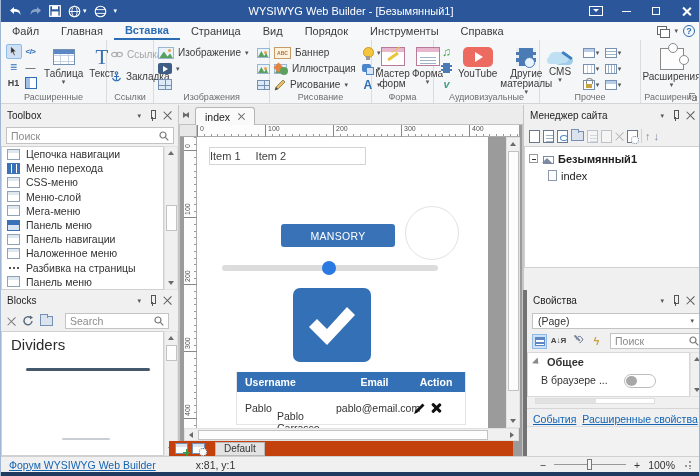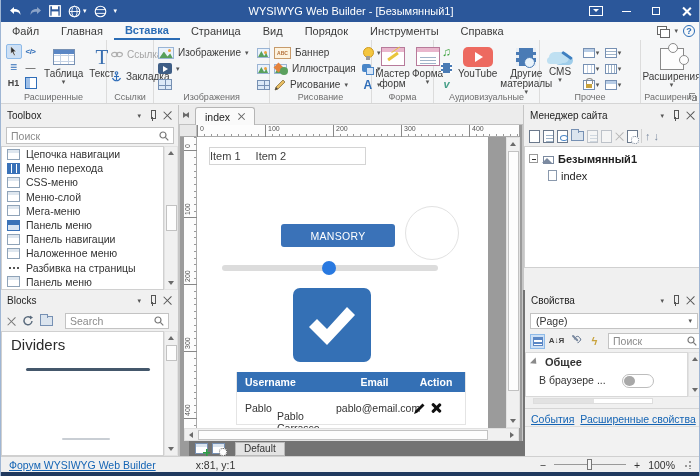--- a/index.html
+++ b/index.html
@@ -204,21 +204,21 @@
   .col1 { width:40px; padding-left:8px; } .col2 { width:59px;margin-top:28px; } .col3 { width:77px; } .col4 { width:46px; }
   .w-thead .col3, .w-thead .col4 { text-align:center; }
   .w-trow .col3 { white-space:nowrap; }
   .actioncell { display:flex; align-items:center; gap:5px; }
   .xmark { position:relative; width:10px; height:10px; }
   .xmark::before,.xmark::after { content:""; position:absolute; left:4px; top:-1px; width:2.6px; height:12px; background:#111; border-radius:1px; }
   .xmark::before { transform:rotate(45deg);} .xmark::after { transform:rotate(-45deg);}
 
   .scroll-h { position:absolute; left:183px; top:428px; width:335px; height:13px; background:#f0f0f0; border:1px solid #e0e0e0; }
   .hthumb { position:absolute; top:1px; height:10px; background:#fdfdfd; border:1px solid #c2c2c2; }
-  .bp-bar { position:absolute; left:188px; top:441px; width:344px; height:15px; background:#737373; display:flex; align-items:center; gap:4px; padding-left:6px; }
+  .bp-bar { position:absolute; left:168px; top:441px; width:344px; height:15px; background:#c2410c; display:flex; align-items:center; gap:4px; padding-left:6px; }
   .bpicon { position:relative; width:13px; height:11px; border:1px solid #7690b3; background:linear-gradient(#dbe4ee 0 3px,#fff 3px); }
   .bpicon.plus::after { content:""; position:absolute; right:-3px; bottom:-3px; width:7px; height:7px;
      background:linear-gradient(#2f9e44,#2f9e44) 3px 0/1.6px 7px no-repeat, linear-gradient(#2f9e44,#2f9e44) 0 2.7px/7px 1.6px no-repeat; }
   .bpicon.gear::after { content:""; position:absolute; right:-3px; bottom:-3px; width:6px; height:6px; border-radius:50%; border:1.6px dotted #555; background:#fff; }
   .bp-default { height:14px; background:#e3e3e3; border:1px solid #b9b9b9; font-size:10px; color:#333; display:flex; align-items:center; padding:0 8px; margin-left:6px; }
 
   
   .statusbar { position:absolute; left:0; top:456px; width:700px; height:16px; background:#f0f0f0; border-top:1px solid #d0d0d0; display:flex; align-items:center; font-size:10.5px; color:#333; }
   .zoomctl { position:absolute; right:10px; display:flex; align-items:center; gap:8px; }
   .zslider { position:relative; width:72px; height:11px; }
@@ -731,21 +731,21 @@
         <span style="font-weight:bold">Безымянный1</span>
       </div>
       <div class="tree-row" style="padding-left:23px">
         <span class="smallpage"></span>
         <span>index</span>
       </div>
     </div>
 
   </div>
 
-  <div class="panel" style="left:522px; top:290px; width:178px; height:166px; border-left:2px solid #737373">
+  <div class="panel" style="left:522px; top:290px; width:178px; height:166px; border-left:4px solid #737373">
     <div class="panel-header">
       <span class="panel-title">Свойства</span>
       <span class="panel-hicons">
         <span class="dd">▾</span>
         <span class="pinicon"></span>
         <span class="xglyph"></span>
       </span>
     </div>
     <div class="prop-select" style="left:5px; top:23px; width:168px; height:16px; position:absolute">
       <span style="flex:1">(Page)</span>

